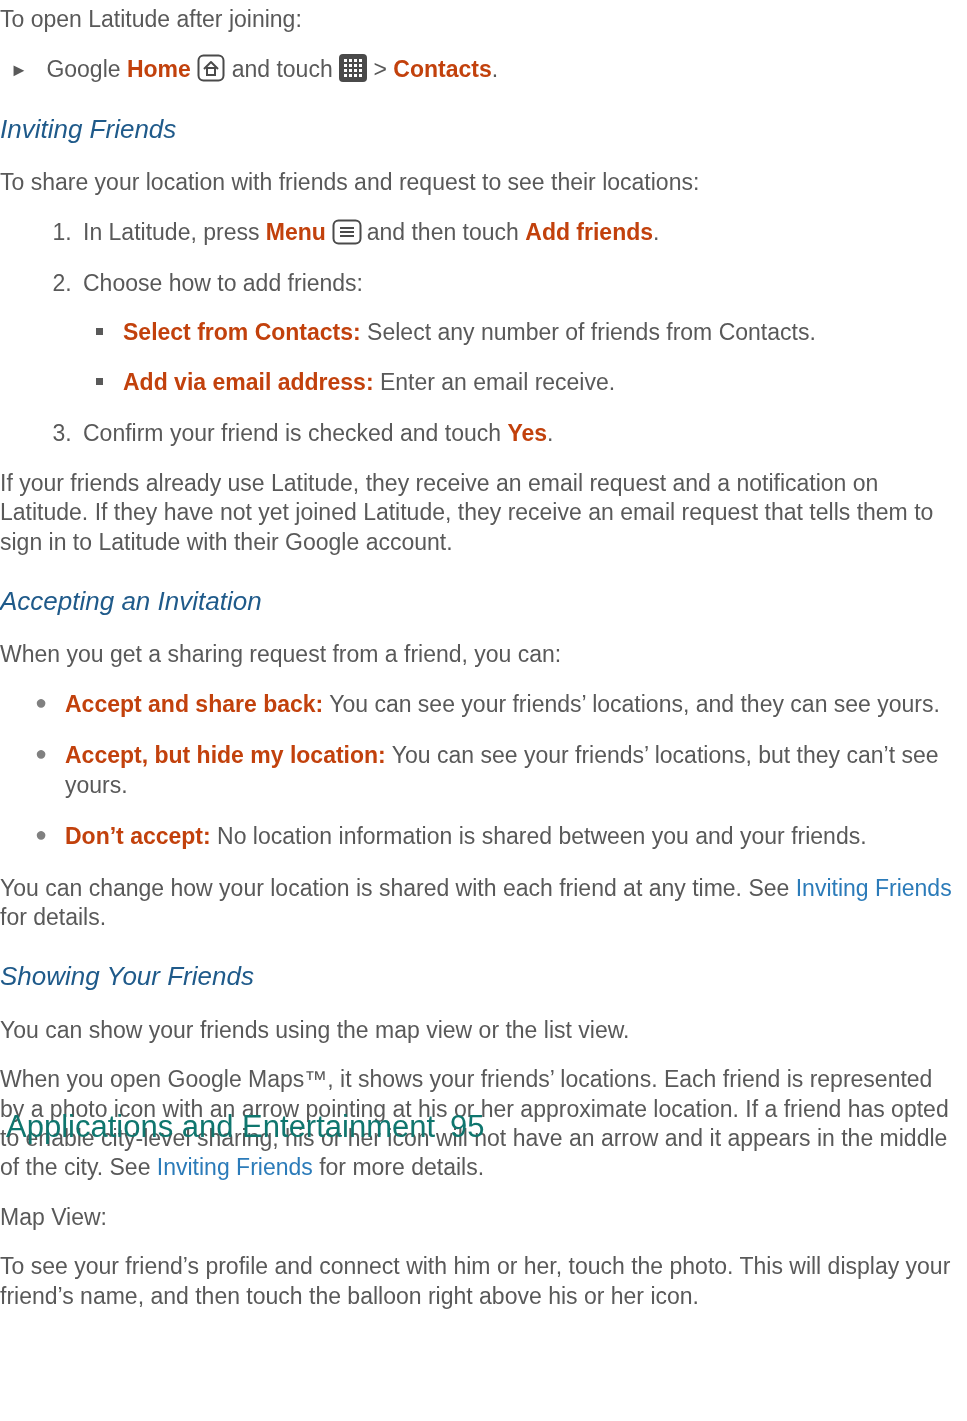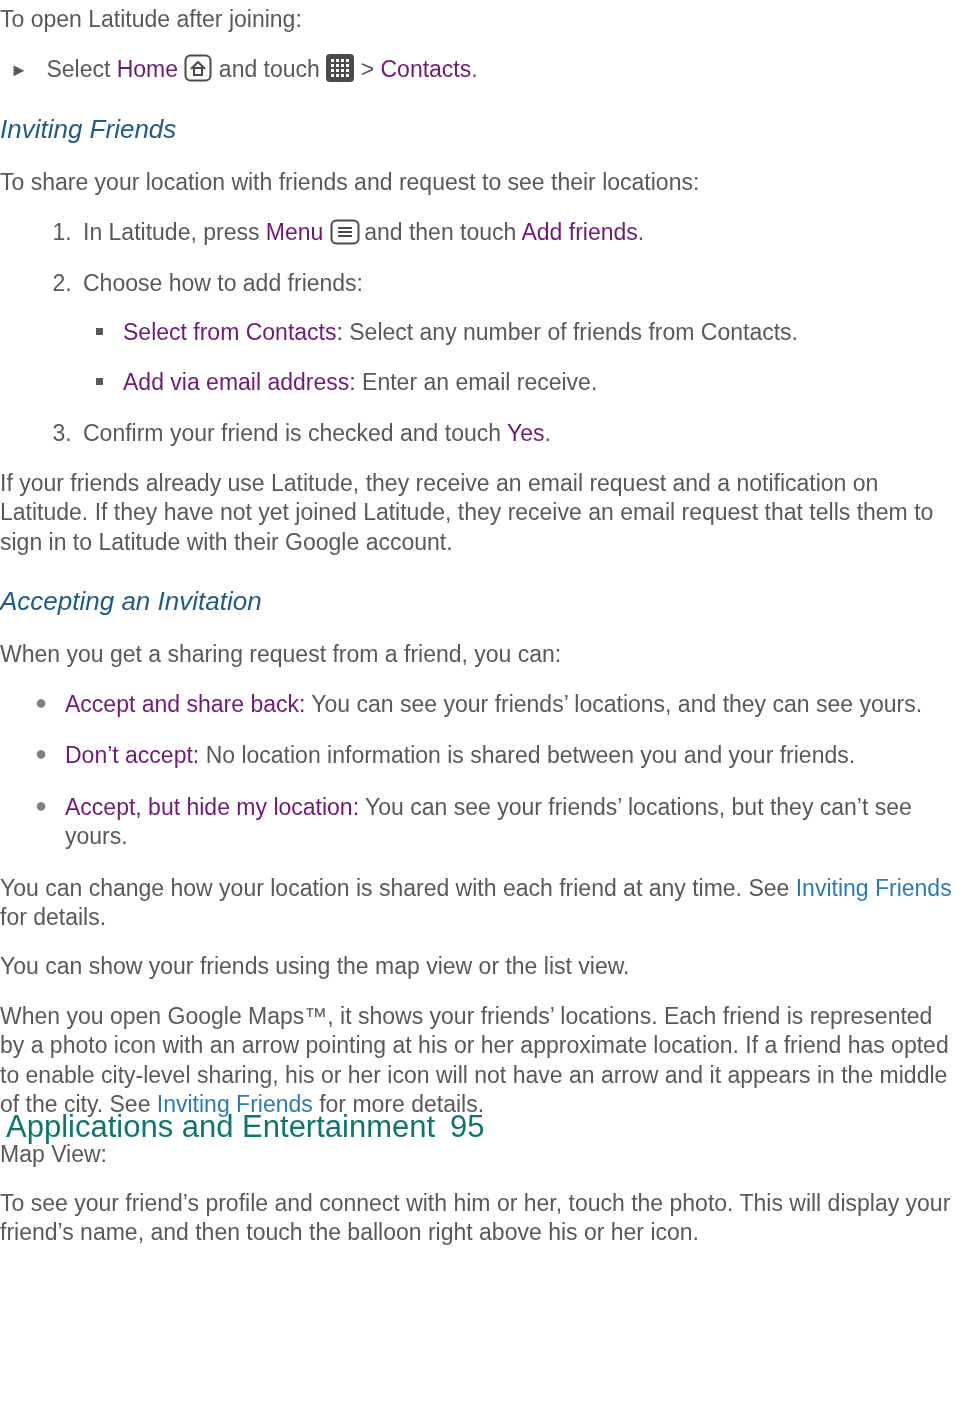--- a/index.html
+++ b/index.html
@@ -28,21 +28,21 @@
     margin: 20px 0;
   }
   h3 {
     font-family: Arial, Helvetica, sans-serif;
     font-style: italic;
     font-weight: normal;
     color: #1f5a8a;
     font-size: 26px;
     margin: 28px 0 22px 0;
   }
-  strong { font-weight: normal; color:#701a75; }
+  strong { font-weight: bold; color:#c2410c; }
   .arrow-list {
     list-style: none;
     padding-left: 40px;
     margin: 20px 0;
   }
   .arrow-list > li::before {
     content: "►";
     color: #595959;
     display: inline-block;
     width: 30px;
@@ -123,21 +123,21 @@
 </style>
 </head>
 <body>
 
 <div class="page">
 
   <p style="margin-top:0;">To open Latitude after joining:</p>
 
   <ul class="arrow-list">
     <li>
-      <span>Select </span><strong>Home</strong>
+      <span>Google </span><strong>Home</strong>
       <span class="icon">
         <svg viewBox="0 0 28 28" width="28" height="28">
           <rect x="1.5" y="1.5" width="25" height="25" rx="5" ry="5" fill="none" stroke="#4a4a4a" stroke-width="2"></rect>
           <path d="M7 15 L14 8 L21 15" fill="none" stroke="#4a4a4a" stroke-width="2" stroke-linejoin="round"></path>
           <rect x="10" y="14" width="8" height="7" fill="none" stroke="#4a4a4a" stroke-width="2"></rect>
         </svg>
       </span><span> and touch </span><span class="icon">
         <svg viewBox="0 0 28 28" width="28" height="28">
           <rect x="0" y="0" width="28" height="28" rx="4" ry="4" fill="#4a4a4a"></rect>
           <g fill="#ffffff">
@@ -194,30 +194,31 @@
   </ol>
   <p>If your friends already use Latitude, they receive an email request and a notification on Latitude. If they have not yet joined Latitude, they receive an email request that tells them to sign in to Latitude with their Google account.</p>
 
   <h3>Accepting an Invitation</h3>
   <p>When you get a sharing request from a friend, you can:</p>
   <ul class="disc">
     <li>
       <strong>Accept and share back:</strong><span> You can see your friends’ locations, and they can see yours.</span>
     </li>
     <li>
+      <strong>Accept, but hide my location:</strong><span> You can see your friends’ locations, but they can’t see yours.</span>
+    </li>
+    <li>
       <strong>Don’t accept:</strong><span> No location information is shared between you and your friends.</span>
-    </li>
-    <li>
-      <strong>Accept, but hide my location:</strong><span> You can see your friends’ locations, but they can’t see yours.</span>
     </li>
   </ul>
   <p>
     <span>You can change how your location is shared with each friend at any time. See </span><a class="link">Inviting Friends</a><span> for details.</span>
   </p>
 
+  <h3>Showing Your Friends</h3>
   <p>You can show your friends using the map view or the list view.</p>
   <p>
     <span>When you open Google Maps™, it shows your friends’ locations. Each friend is represented by a photo icon with an arrow pointing at his or her approximate location. If a friend has opted to enable city-level sharing, his or her icon will not have an arrow and it appears in the middle of the city. See </span><a class="link">Inviting Friends</a><span> for more details.</span>
   </p>
   <p>Map View:</p>
   <p>To see your friend’s profile and connect with him or her, touch the photo. This will display your friend’s name, and then touch the balloon right above his or her icon.</p>
 
   <div class="footer">
     <span>Applications and Entertainment</span>
     <span class="pagenum">95</span>

